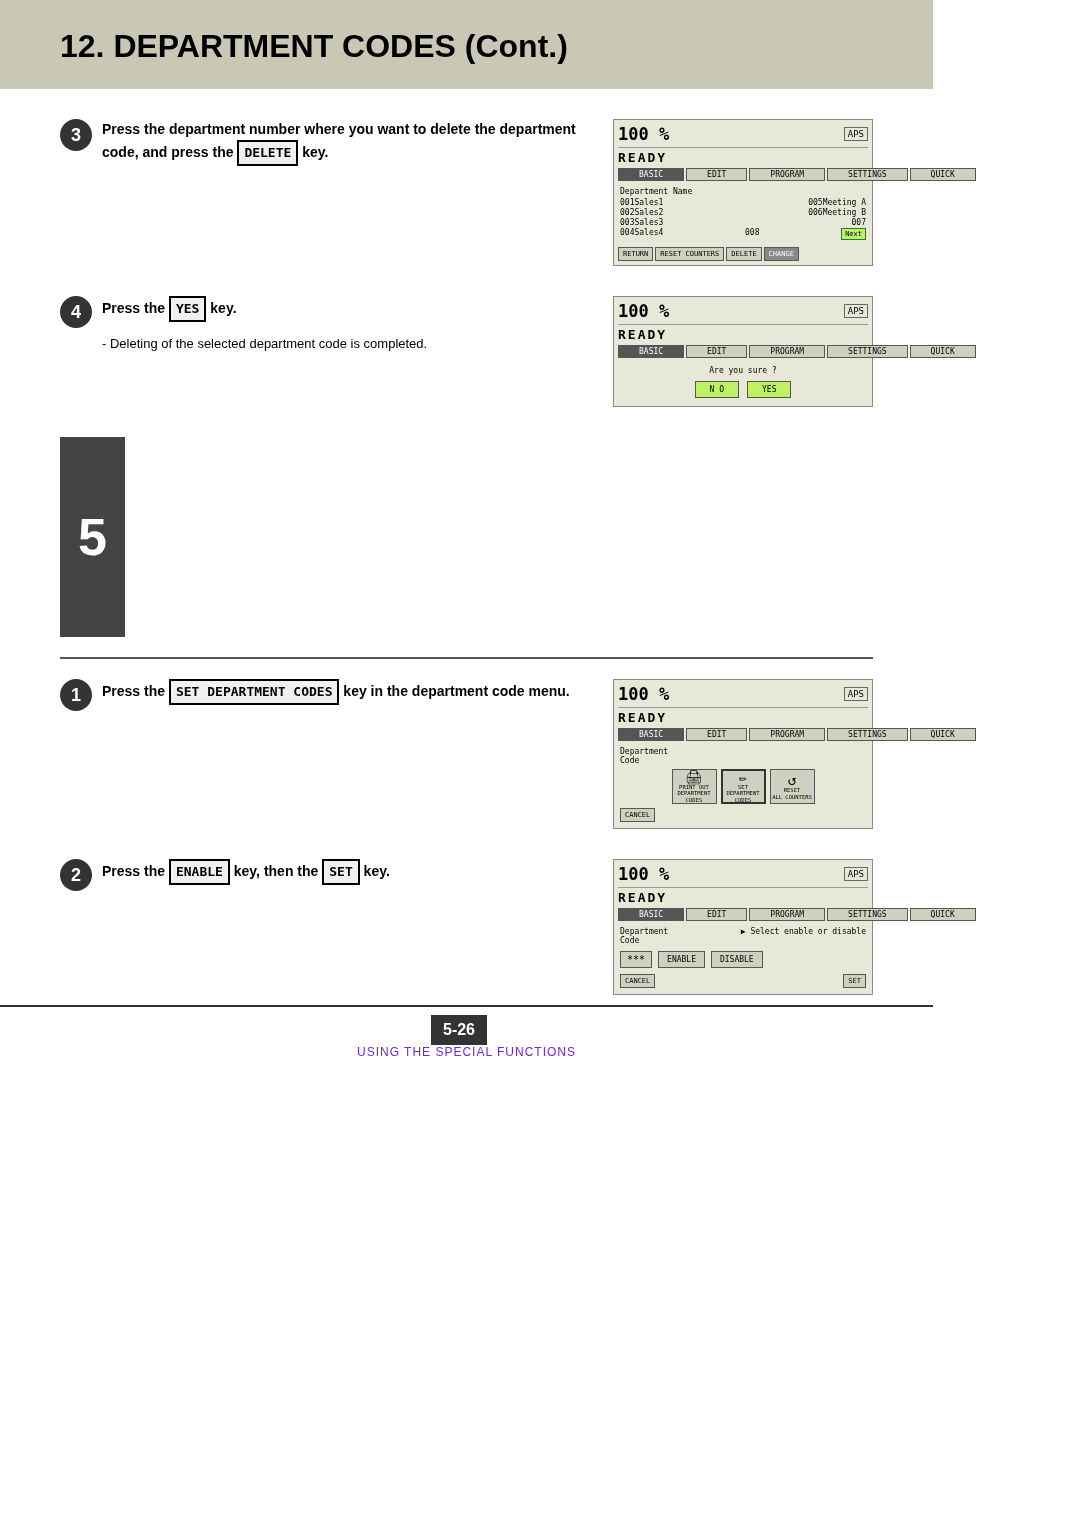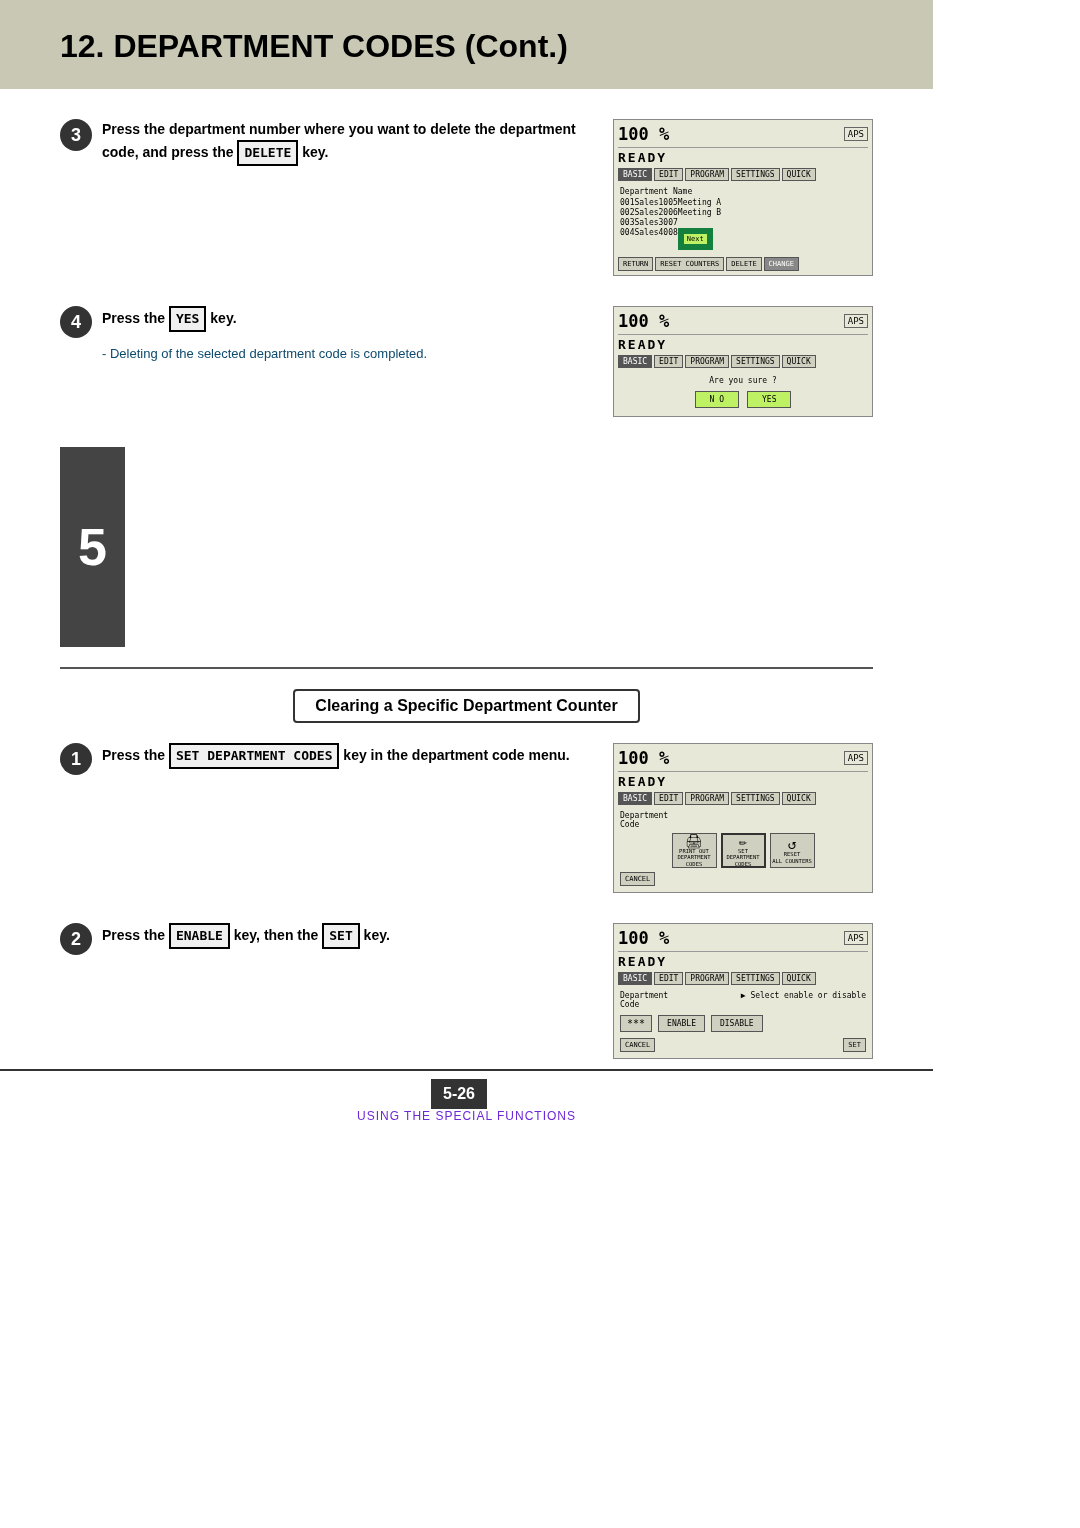--- a/index.html
+++ b/index.html
@@ -83,21 +83,21 @@
       font-size: 14px;
       line-height: 1.5;
     }
 
     .step-text strong {
       font-weight: bold;
     }
 
     .step-sub {
       font-size: 13px;
-      color: #0c4a6e;
+      color: #000000;
       margin-left: 42px;
       margin-top: 4px;
     }
 
     
     .key-box {
       display: inline-block;
       border: 2px solid #000;
       padding: 1px 5px;
       font-size: 13px;
@@ -146,39 +146,40 @@
     }
 
     .lcd-tabs {
       display: flex;
       gap: 2px;
       margin-bottom: 4px;
     }
 
     .lcd-tab {
       border: 1px solid #555;
-      padding: 1px 4px;
+      padding: 1px 20px;
       font-size: 8px;
       font-family: monospace;
       background: #d0d0c0;
     }
 
     .lcd-tab-active {
       background: #555;
       color: #fff;
     }
 
     .lcd-content {
       padding: 2px;
       font-size: 8px;
       font-family: monospace;
     }
 
     .lcd-row {
       display: flex;
+      justify-content: space-between;
       margin-bottom: 1px;
     }
 
     .lcd-cell {
       font-size: 8px;
     }
 
     .lcd-buttons {
       display: flex;
       gap: 2px;
@@ -404,21 +405,21 @@
               <span class="lcd-cell">002Sales2</span>
               <span class="lcd-cell">006Meeting B</span>
             </div>
             <div class="lcd-row">
               <span class="lcd-cell">003Sales3</span>
               <span class="lcd-cell">007</span>
             </div>
             <div class="lcd-row">
               <span class="lcd-cell">004Sales4</span>
               <span class="lcd-cell">008</span>
-              <span style="border:6px solid #15803d; padding:1px 3px; font-size:7px; background:#bef264;">Next</span>
+              <span style="border:1px solid #15803d; padding:1px 3px; font-size:7px; background:#bef264;">Next</span>
             </div>
           </div>
           <div class="lcd-buttons">
             <span class="lcd-btn">RETURN</span>
             <span class="lcd-btn">RESET COUNTERS</span>
             <span class="lcd-btn">DELETE</span>
             <span class="lcd-btn lcd-btn-active">CHANGE</span>
           </div>
         </div>
       </div>
@@ -458,23 +459,20 @@
         </div>
       </div>
     </div>
 
     <div class="section-five">
       <div class="big-section-number">5</div>
     </div>
 
     <hr class="separator">
 
-    <div class="clearing-header">
-      <div class="clearing-header-box">Clearing a Specific Department Counter</div>
-    </div>
 
     <div class="step-row">
       <div class="step-left">
         <div class="step-header">
           <span class="step-number">1</span>
           <span class="step-text">
             <strong>Press the <span class="key-box">SET DEPARTMENT CODES</span> key in the department code menu.</strong>
           </span>
         </div>
       </div>

